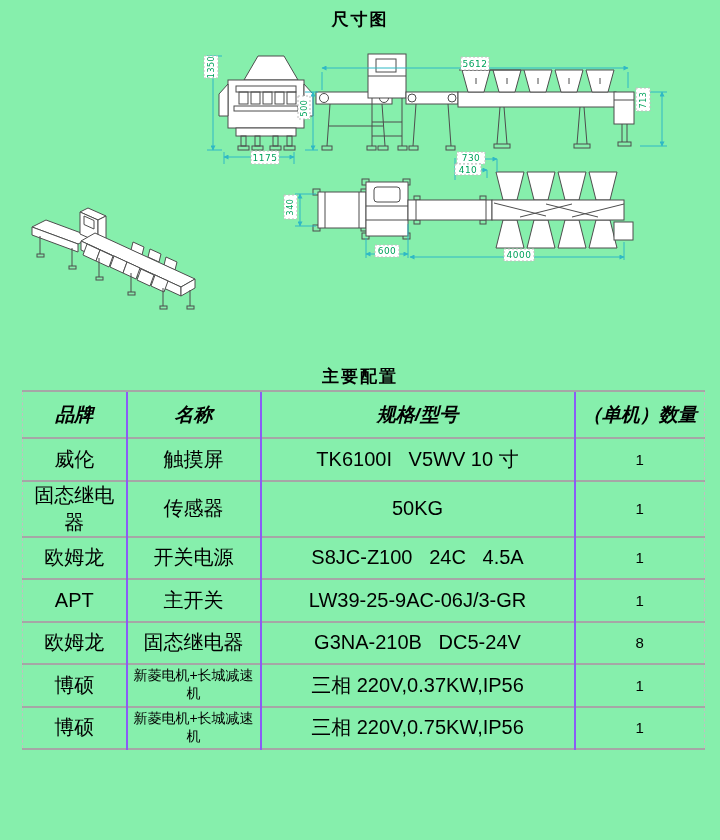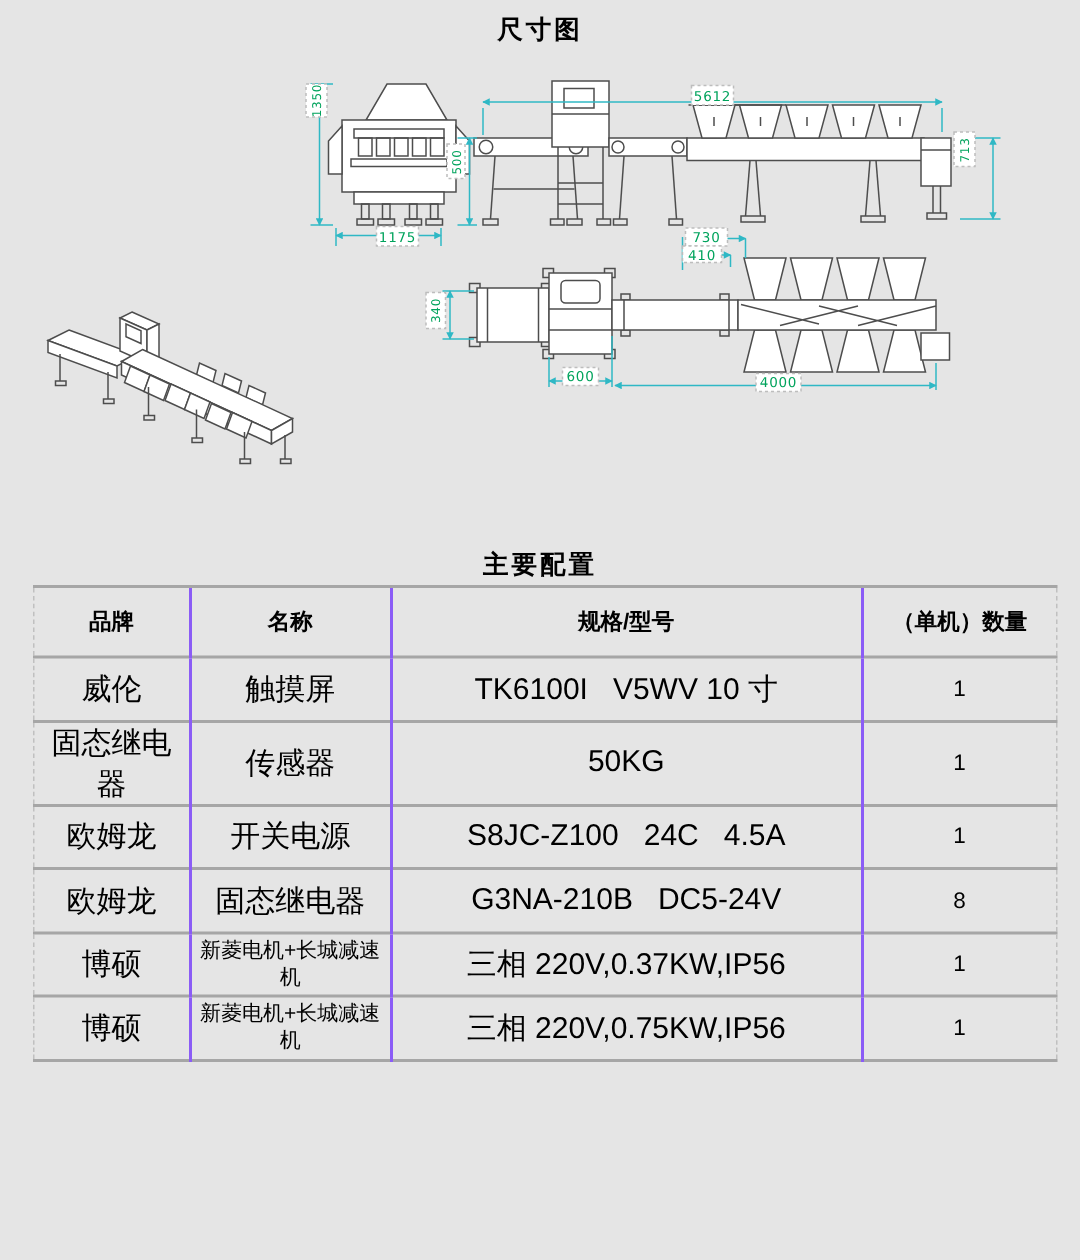--- a/index.html
+++ b/index.html
@@ -1,16 +1,16 @@
 <!DOCTYPE html>
 <html><head>
 <meta charset="utf-8">
 <style>
   html,body{margin:0;padding:0;background:#fff;}
-  .page{position:relative;width:720px;height:840px;background:#e5e5e5;overflow:hidden;
+  .page{position:relative;width:720px;height:840px;background:#86efac;overflow:hidden;
         font-family:"Liberation Sans","DejaVu Sans",sans-serif;color:#000;}
   .sec-title{position:absolute;left:0;width:720px;text-align:center;
              font-size:17px;font-weight:bold;letter-spacing:2px;}
   #title-dim{top:8px;}
   #title-cfg{top:341px;margin-top:24px;}
   svg.drawing{position:absolute;left:0;top:40px;}
 
   
   .ln{stroke:#4d4d4d;stroke-width:1;fill:none;}
   .lf{stroke:#4d4d4d;stroke-width:1;fill:#ffffff;}
@@ -22,21 +22,21 @@
 
   
   table.cfg{position:absolute;left:22px;top:390px;width:682px;
             border-collapse:collapse;table-layout:fixed;
             border-top:2px solid #a6a6a6;border-bottom:2px solid #a6a6a6;
             border-left:1px dashed #c0c0c0;border-right:1px dashed #c0c0c0;}
   col.c1{width:104px;} col.c2{width:134px;} col.c3{width:314px;} col.c4{width:130px;}
   .cfg th,.cfg td{text-align:center;vertical-align:middle;padding:0 2px;
                   border-top:2px solid #a6a6a6;}
   .cfg th:not(:first-child),.cfg td:not(:first-child){border-left:2px solid #8b5cf6;}
-  .cfg th{font-size:15px;font-weight:bold;height:45px;}
+  .cfg th{font-size:19px;font-weight:bold;height:45px;font-style:italic;}
   .cfg td{font-size:20px;height:40.5px;}
   .cfg td.qty{font-size:15px;}
   .cfg td.spec{white-space:pre-wrap;}
   .cfg td.small{font-size:14px;}
 </style>
 </head>
 <body>
 
 <div class="page">
 
@@ -325,20 +325,26 @@
         <td class="spec">50KG</td>
         <td class="qty">1</td>
       </tr>
       <tr>
         <td>欧姆龙</td>
         <td>开关电源</td>
         <td class="spec">S8JC-Z100   24C   4.5A</td>
         <td class="qty">1</td>
       </tr>
       <tr>
+        <td>APT</td>
+        <td>主开关</td>
+        <td class="spec">LW39-25-9AC-06J/3-GR</td>
+        <td class="qty">1</td>
+      </tr>
+      <tr>
         <td>欧姆龙</td>
         <td>固态继电器</td>
         <td class="spec">G3NA-210B   DC5-24V</td>
         <td class="qty">8</td>
       </tr>
       <tr>
         <td>博硕</td>
         <td class="small">新菱电机+长城减速机</td>
         <td class="spec">三相 220V,0.37KW,IP56</td>
         <td class="qty">1</td>

